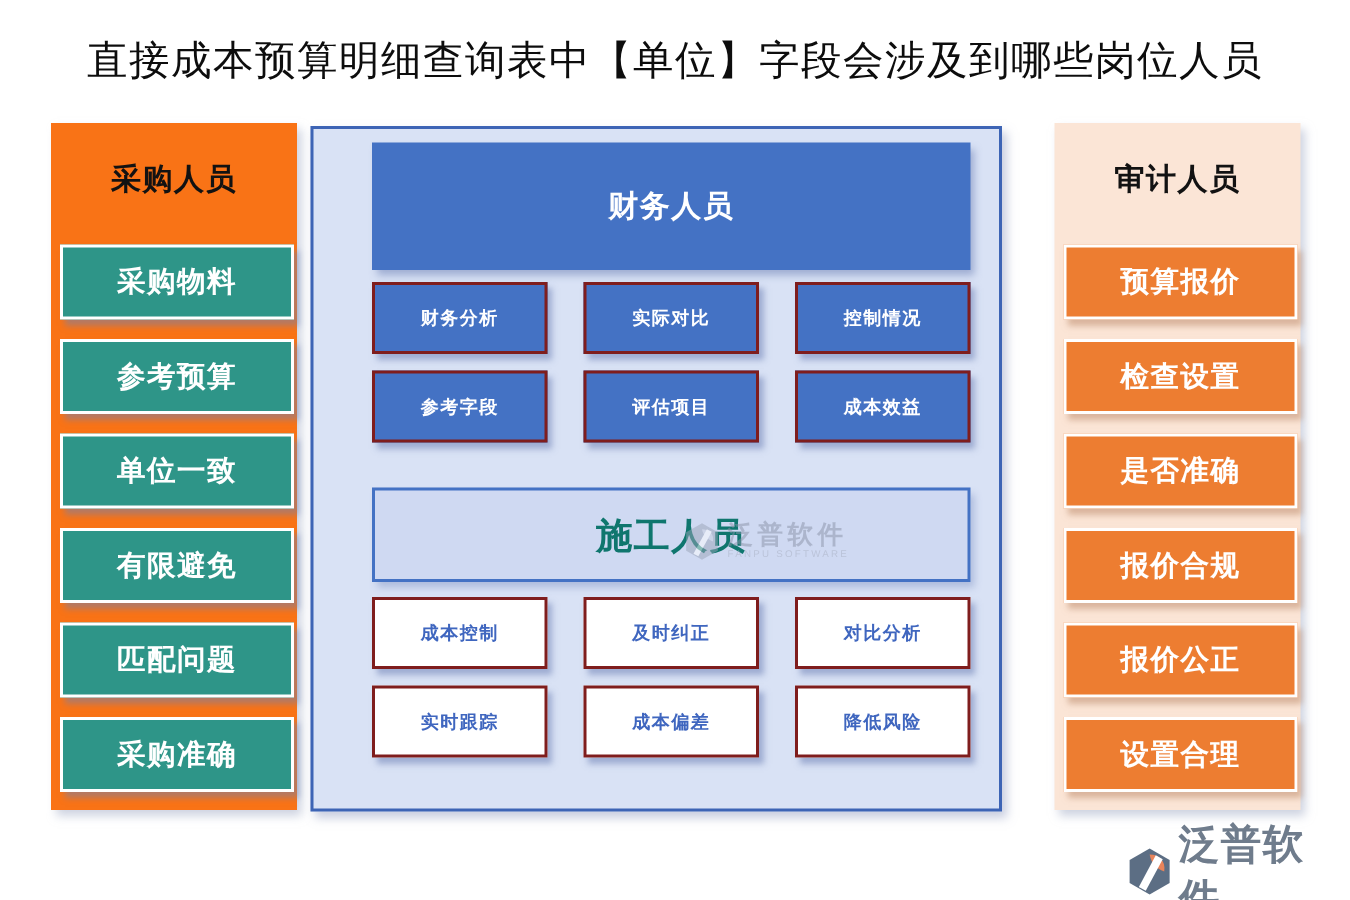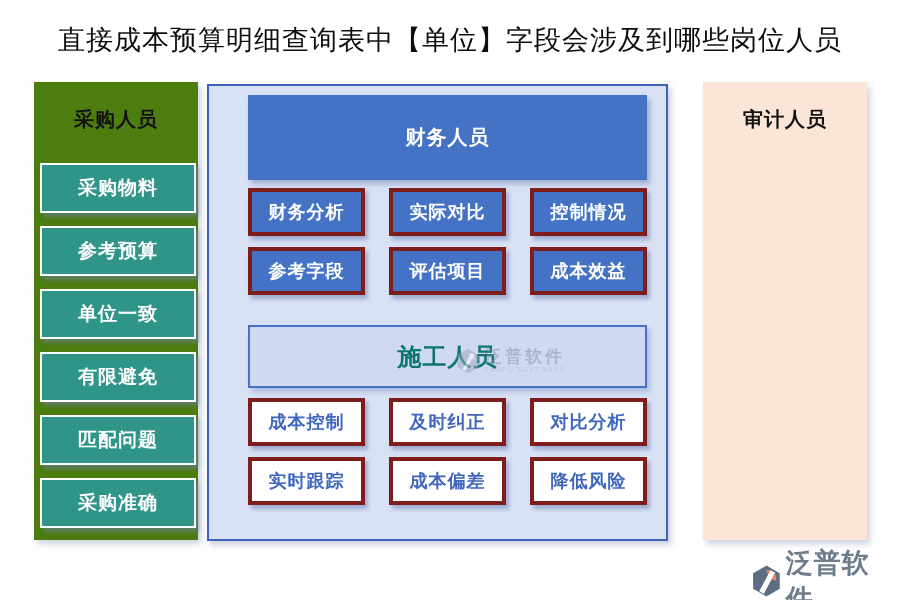--- a/index.html
+++ b/index.html
@@ -9,21 +9,21 @@
   }
   .title{
     position:absolute;top:22px;left:0;width:900px;text-align:center;
     font-size:27px;font-weight:400;color:#0d0d0d;letter-spacing:1px;
   }
   
   .side-panel{
     position:absolute;top:82px;width:164px;height:458px;
     box-shadow:3px 4px 6px rgba(165,175,200,0.55);
   }
-  .panel-left{left:34px;background:#4d7c0f;font-family:Liberation Mono, monospace;}
+  .panel-left{left:34px;background:#f97316;font-family:Liberation Mono, monospace;}
   .panel-right{left:703px;background:#FBE5D6;}
   .side-header{
     position:absolute;top:24px;left:0;width:100%;text-align:center;
     font-size:20px;font-weight:800;color:#121212;letter-spacing:1px;
   }
   .side-items{
     position:absolute;top:81px;left:6px;right:2px;
     display:flex;flex-direction:column;gap:13px;
   }
   .side-btn{
@@ -46,23 +46,23 @@
     display:flex;align-items:center;justify-content:center;letter-spacing:1px;
     box-shadow:3px 4px 5px rgba(100,120,175,0.5);
   }
   .grid3{
     position:absolute;left:39px;width:401px;
     display:grid;grid-template-columns:repeat(3,117px);column-gap:24px;row-gap:11px;
   }
   .fin-grid{top:102px;}
   .con-grid{top:312px;}
   .cell-btn{
-    height:48px;box-sizing:border-box;border:4px solid #7f1d1d;
+    height:48px;box-sizing:border-box;border:2px solid #7f1d1d;
     display:flex;align-items:center;justify-content:center;
-    font-size:18px;font-weight:800;letter-spacing:1px;
+    font-size:12px;font-weight:800;letter-spacing:1px;
     box-shadow:3px 4px 4px rgba(100,120,175,0.5);
   }
   .blue-btn{background:#4472C4;color:#ffffff;}
   .light-btn{background:#ffffff;color:#3F66BF;}
   .con-header{
     position:absolute;left:39px;top:239px;width:399px;height:63px;
     box-sizing:border-box;background:#CFD9F2;border:2px solid #4472C4;
     color:#0f766e;font-size:24px;font-weight:800;letter-spacing:1px;
     display:flex;align-items:center;justify-content:center;
     box-shadow:3px 4px 5px rgba(120,140,190,0.45);
@@ -127,20 +127,28 @@
     <div class="cell-btn light-btn">及时纠正</div>
     <div class="cell-btn light-btn">对比分析</div>
     <div class="cell-btn light-btn">实时跟踪</div>
     <div class="cell-btn light-btn">成本偏差</div>
     <div class="cell-btn light-btn">降低风险</div>
   </div>
 </div>
 
 <div class="side-panel panel-right">
   <div class="side-header">审计人员</div>
+  <div class="side-items">
+    <div class="side-btn orange">预算报价</div>
+    <div class="side-btn orange">检查设置</div>
+    <div class="side-btn orange">是否准确</div>
+    <div class="side-btn orange">报价合规</div>
+    <div class="side-btn orange">报价公正</div>
+    <div class="side-btn orange">设置合理</div>
+  </div>
 </div>
 
 <div class="footer-logo">
   <div class="footer-row">
     <svg width="34" height="34" viewBox="0 0 32 32">
       <polygon points="16,1 29,8.5 29,23.5 16,31 3,23.5 3,8.5" fill="#5C6E84"></polygon>
       <path d="M16 5 C22.5 5 26.5 9.5 25.5 16 C20 14 17 10.5 16 5 Z" fill="#E8835A"></path>
       <path d="M9 26 L20 5.5 L24.5 8 L13.5 28.5 Z" fill="#ffffff"></path>
     </svg>
     <span class="logo-name">泛普软件</span>

